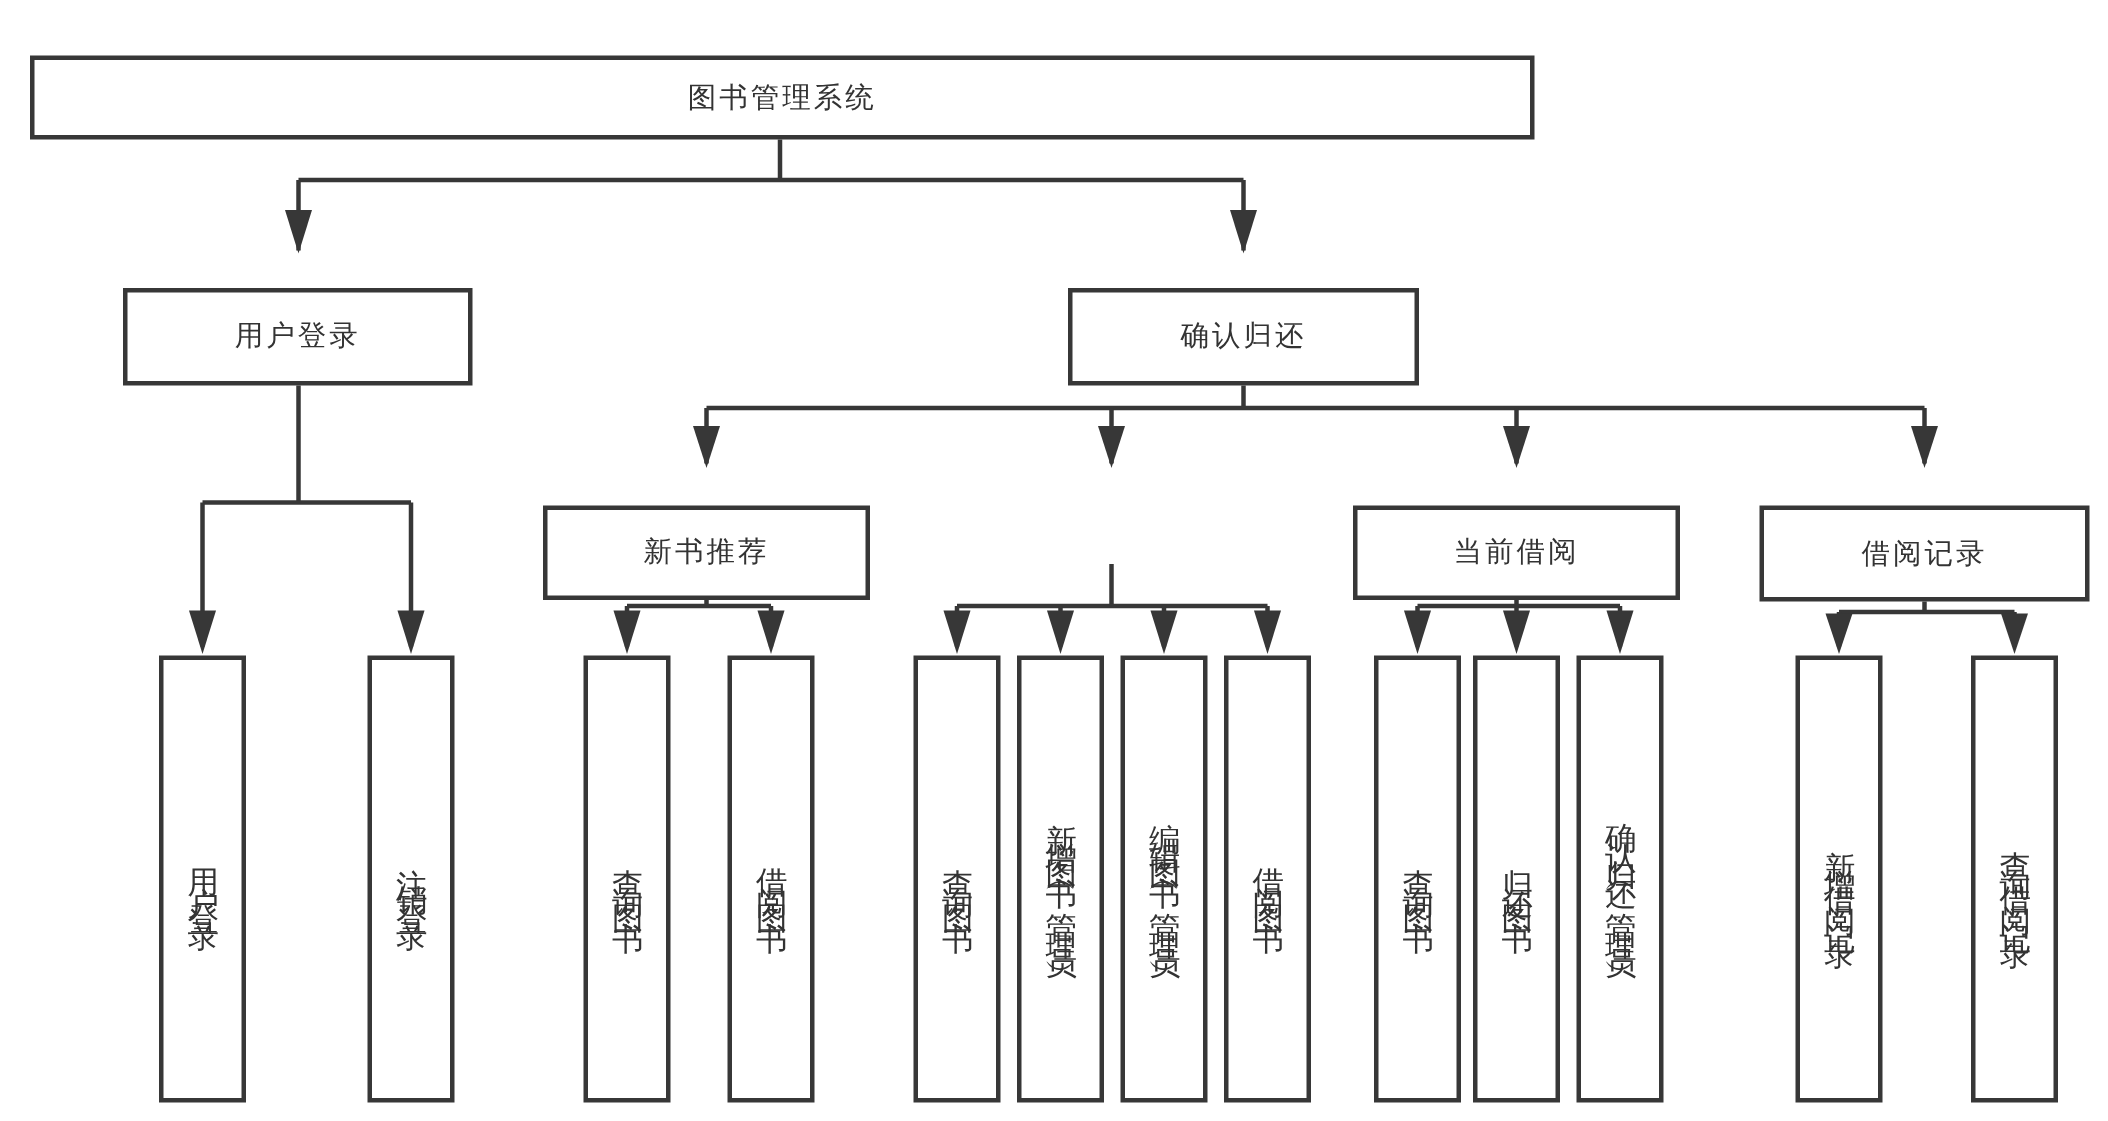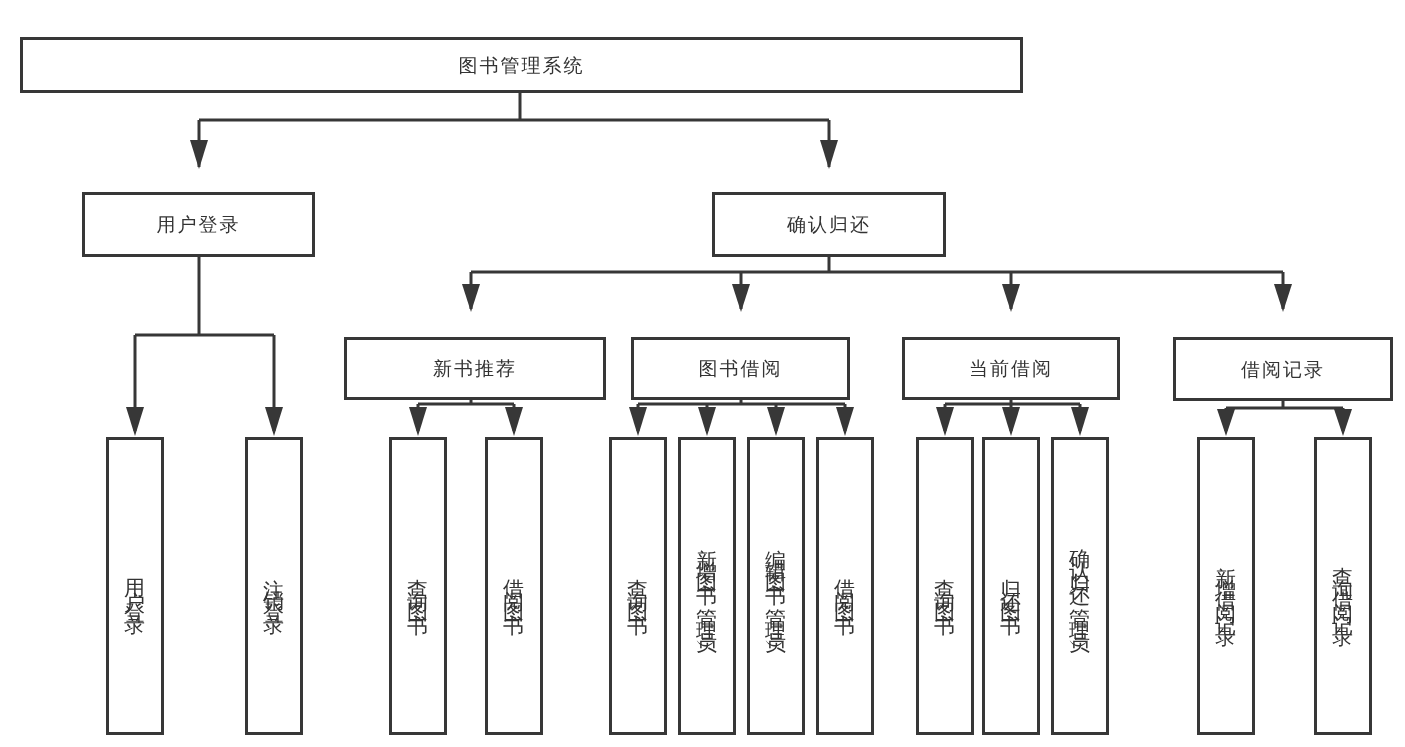--- a/index.html
+++ b/index.html
@@ -135,22 +135,21 @@
       <polygon points="1217,409 1235,409 1226,436"></polygon>
       <polygon points="1334,409 1352,409 1343,436"></polygon>
     </g>
   </svg>
 
   <div class="node h" style="left:20px; top:13px; width:1003px; height:56px;">图书管理系统</div>
 
   <div class="node h" style="left:82px; top:168px; width:233px; height:65px;">用户登录</div>
   <div class="node h" style="left:712px; top:168px; width:234px; height:65px;">确认归还</div>
 
-  <div class="node h" style="left:344px; top:313px; width:262px; height:63px;">新书推荐</div>
-  <div class="node h" style="left:631px; top:313px; width:219px; height:63px;">图书借阅</div>
+  <div class="node h" style="left:362px; top:313px; width:218px; height:63px;">新书推荐</div>
   <div class="node h" style="left:902px; top:313px; width:218px; height:63px;text-align:right;">当前借阅</div>
   <div class="node h" style="left:1173px; top:313px; width:220px; height:64px;">借阅记录</div>
 
   <div class="node v" style="left:106px; top:437px; width:58px; height:298px;">用户登录</div>
   <div class="node v" style="left:245px; top:437px; width:58px; height:298px;">注销登录</div>
 
   <div class="node v" style="left:389px; top:437px; width:58px; height:298px;">查询图书</div>
   <div class="node v" style="left:485px; top:437px; width:58px; height:298px;">借阅图书</div>
 
   <div class="node v" style="left:609px; top:437px; width:58px; height:298px;">查询图书</div>

